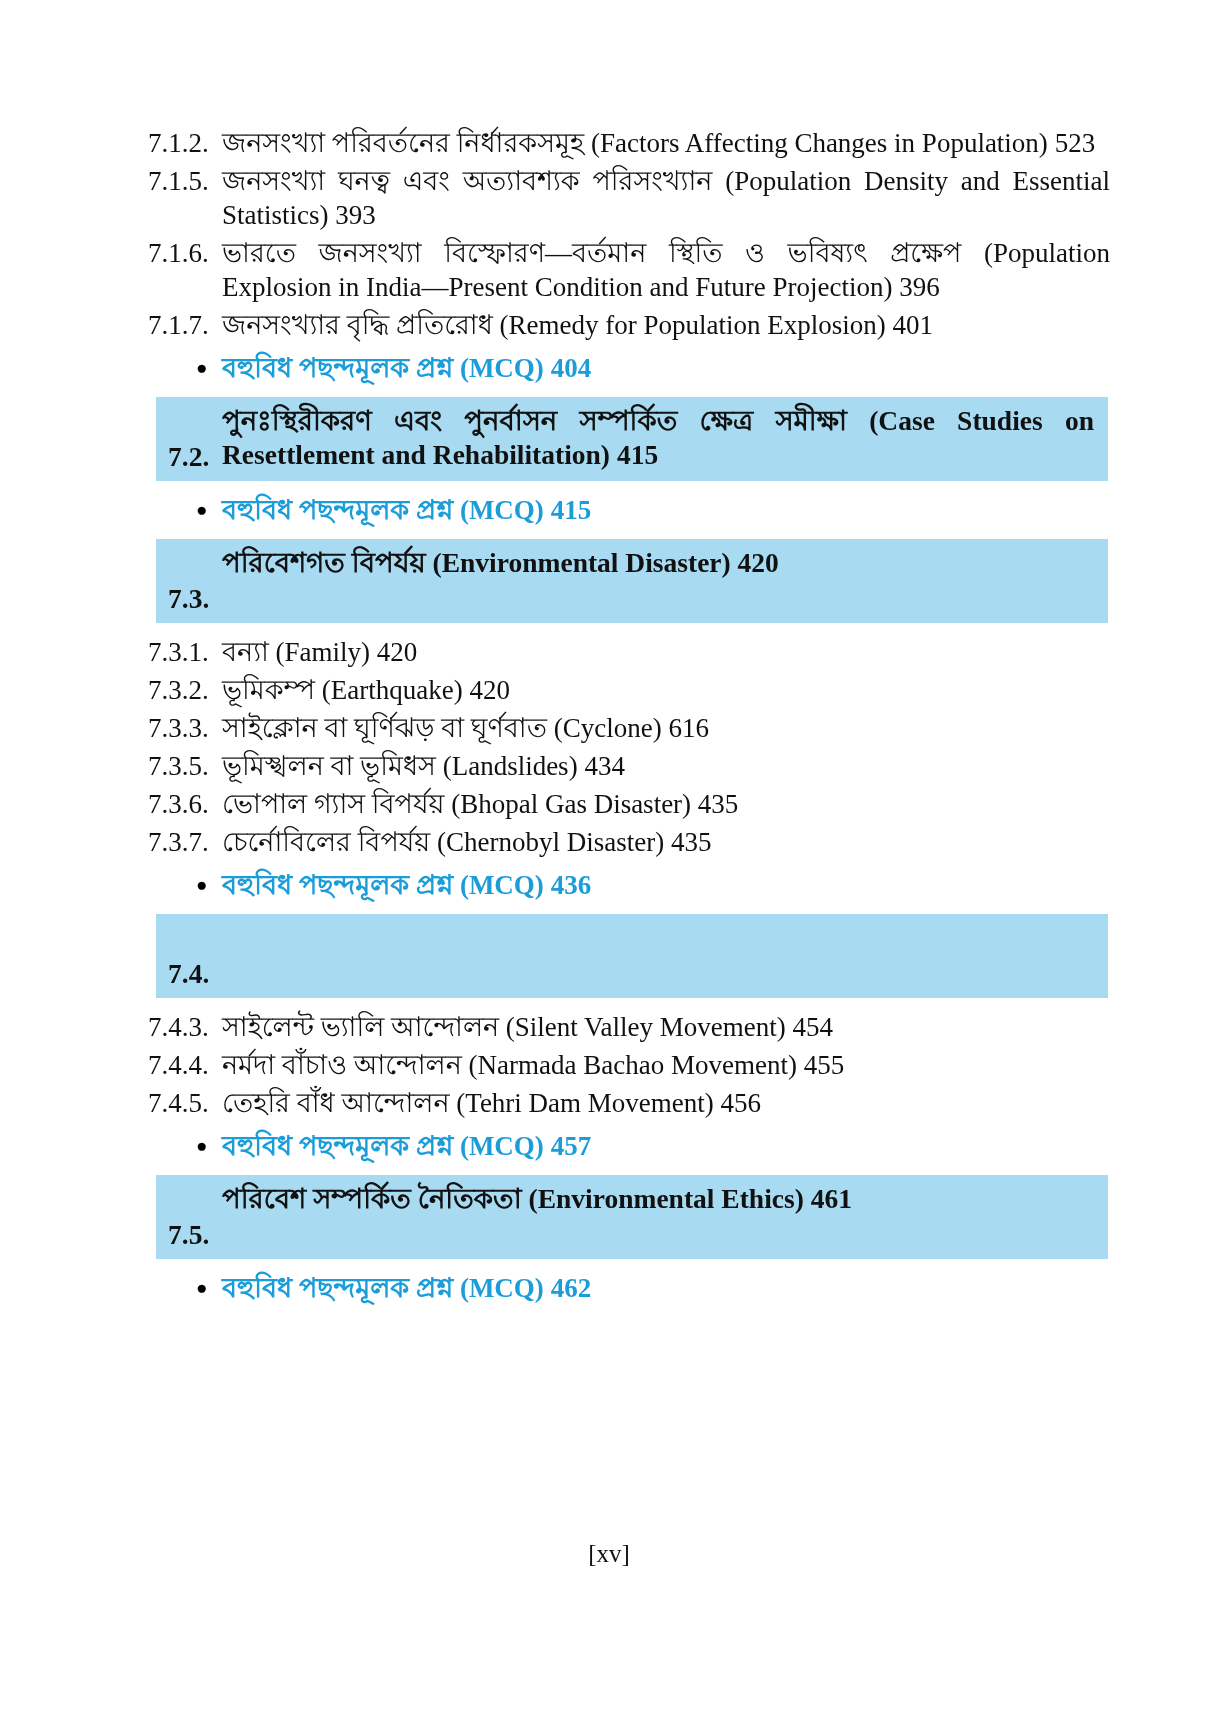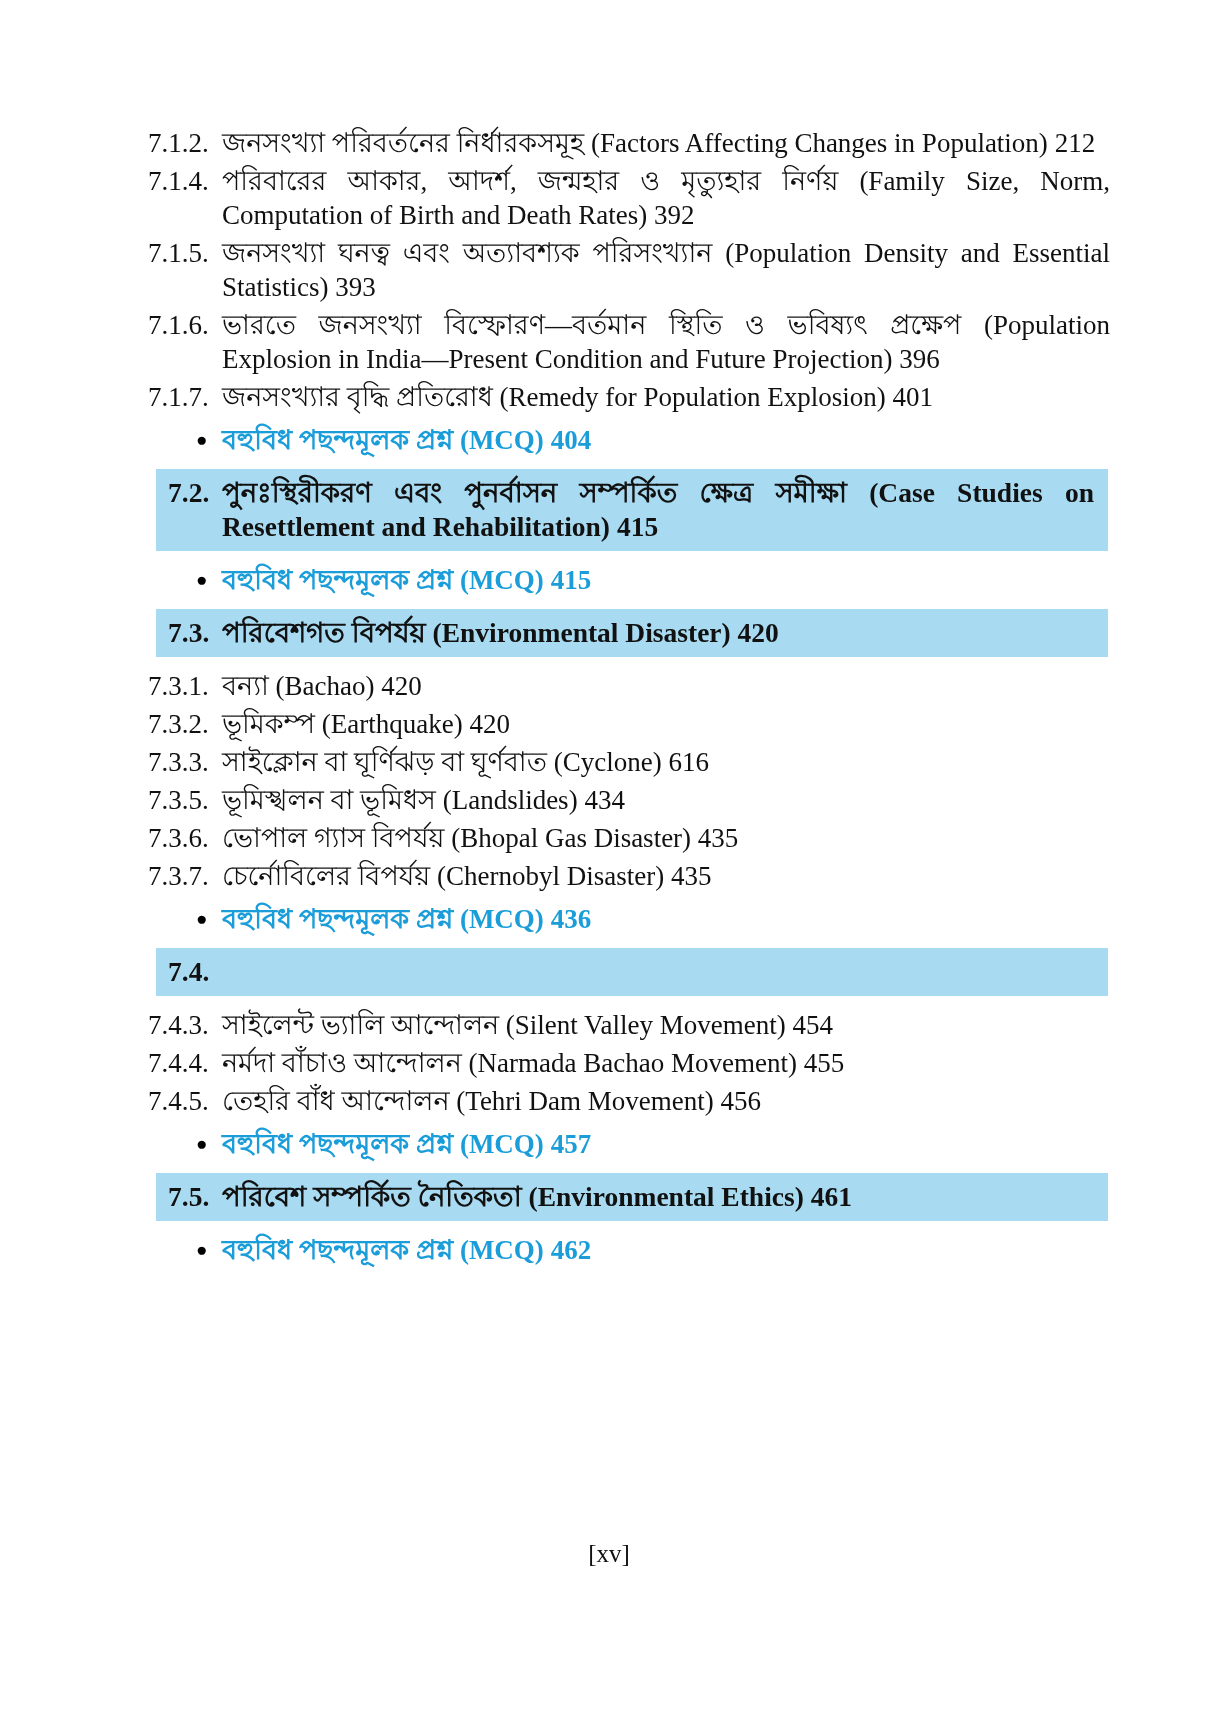--- a/index.html
+++ b/index.html
@@ -27,21 +27,21 @@
   .entry{margin:4px 0;}
   .entry .num{flex:0 0 74px;}
 
   .header{
     background:var(--hl);
     font-weight:bold;
     font-size:27.5px;
     padding:7px 14px 7px 12px;
     margin:12px 2px 12px 8px;
   }
-  .header .num{flex:0 0 54px;}
+  .header .num{flex:0 0 54px;margin-top:36px;}
 
   .mcq{
     margin:9px 0;
     padding-left:48px;
     font-weight:bold;
     color:var(--accent);
   }
   .mcq .bullet{
     flex:0 0 26px;
     color:#000000;
@@ -59,25 +59,21 @@
     font-family:"Liberation Serif","DejaVu Serif",serif;
   }
 </style>
 </head>
 <body>
 
 <div class="page">
   <div id="toc">
       <div class="row entry">
         <span class="num">7.1.2.</span>
-        <span class="text"><span>জনসংখ্যা পরিবর্তনের নির্ধারকসমূহ (Factors Affecting Changes in Population)</span> <span class="page-num">212</span></span>
-      </div>
-      <div class="row entry">
-        <span class="num">7.1.4.</span>
-        <span class="text"><span>পরিবারের আকার, আদর্শ, জন্মহার ও মৃত্যুহার নির্ণয় (Family Size, Norm, Computation of Birth and Death Rates)</span> <span class="page-num">392</span></span>
+        <span class="text"><span>জনসংখ্যা পরিবর্তনের নির্ধারকসমূহ (Factors Affecting Changes in Population)</span> <span class="page-num">523</span></span>
       </div>
       <div class="row entry">
         <span class="num">7.1.5.</span>
         <span class="text"><span>জনসংখ্যা ঘনত্ব এবং অত্যাবশ্যক পরিসংখ্যান (Population Density and Essential Statistics)</span> <span class="page-num">393</span></span>
       </div>
       <div class="row entry">
         <span class="num">7.1.6.</span>
         <span class="text"><span>ভারতে জনসংখ্যা বিস্ফোরণ—বর্তমান স্থিতি ও ভবিষ্যৎ প্রক্ষেপ (Population Explosion in India—Present Condition and Future Projection)</span> <span class="page-num">396</span></span>
       </div>
       <div class="row entry">
@@ -95,21 +91,21 @@
       <div class="row mcq">
         <span class="bullet">●</span>
         <span class="text"><span>বহুবিধ পছন্দমূলক প্রশ্ন (MCQ)</span> <span class="page-num">415</span></span>
       </div>
       <div class="row header">
         <span class="num">7.3.</span>
         <span class="text"><span>পরিবেশগত বিপর্যয় (Environmental Disaster)</span> <span class="page-num">420</span></span>
       </div>
       <div class="row entry">
         <span class="num">7.3.1.</span>
-        <span class="text"><span>বন্যা (Bachao)</span> <span class="page-num">420</span></span>
+        <span class="text"><span>বন্যা (Family)</span> <span class="page-num">420</span></span>
       </div>
       <div class="row entry">
         <span class="num">7.3.2.</span>
         <span class="text"><span>ভূমিকম্প (Earthquake)</span> <span class="page-num">420</span></span>
       </div>
       <div class="row entry">
         <span class="num">7.3.3.</span>
         <span class="text"><span>সাইক্লোন বা ঘূর্ণিঝড় বা ঘূর্ণবাত (Cyclone)</span> <span class="page-num">616</span></span>
       </div>
       <div class="row entry">

